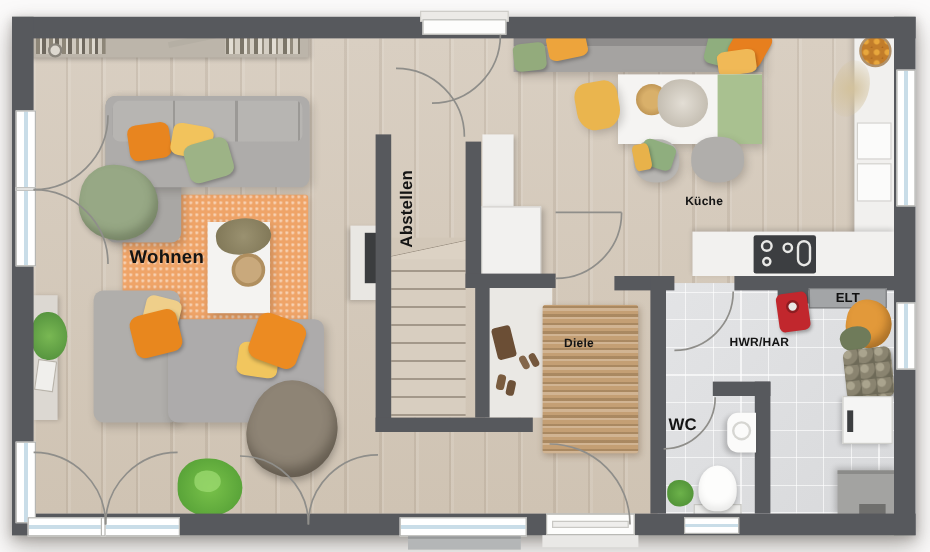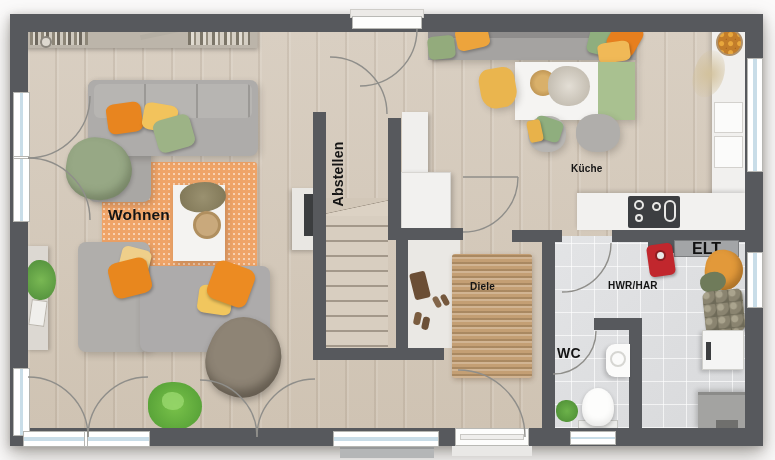--- a/index.html
+++ b/index.html
@@ -118,21 +118,21 @@
   <div class="wall" style="left:594px;top:318px;width:48px;height:12px;"></div>
   <div class="wall" style="left:629px;top:318px;width:13px;height:110px;"></div>
   <div class="wall" style="left:313px;top:112px;width:13px;height:248px;"></div>
   <div class="wall" style="left:388px;top:118px;width:13px;height:122px;"></div>
   <div class="wall" style="left:388px;top:228px;width:75px;height:12px;"></div>
   <div class="wall" style="left:313px;top:348px;width:131px;height:12px;"></div>
   <div class="wall" style="left:396px;top:240px;width:12px;height:108px;"></div>
   <div class="wall" style="left:648px;top:240px;width:26px;height:13px;"></div>
 
   <div style="left:674px;top:240px;width:65px;height:17px;background:#a3a5a7;border:1px solid #7c7e80;display:flex;align-items:center;justify-content:center;">
-    <span style="position:static;font-size:16px;font-weight:700;color:#111;">ELT</span>
+    <span style="position:static;font-size:11px;font-weight:700;color:#111;">ELT</span>
   </div>
   <div style="left:648px;top:244px;width:26px;height:32px;background:#c1272d;border-radius:5px;transform:rotate(-8deg);box-shadow:1px 2px 3px rgba(0,0,0,0.3);"></div>
   <div style="left:655px;top:250px;width:11px;height:11px;border-radius:50%;background:#e9e9e7;border:2px solid #8d1d21;"></div>
   <div class="blob" style="left:705px;top:250px;width:38px;height:40px;background:#e2993a;transform:rotate(10deg);box-shadow:inset -4px -4px 7px rgba(90,55,15,0.4);"></div>
   <div class="blob" style="left:700px;top:272px;width:26px;height:20px;background:#6f7b5a;transform:rotate(-14deg);"></div>
   <div style="left:704px;top:290px;width:40px;height:42px;background:radial-gradient(circle at 30% 30%,#aaa48e 3px,#8a8470 4px 8px,#6e6a58 9px),#8a8470;background-size:13px 13px;border-radius:6px;transform:rotate(-6deg);box-shadow:1px 2px 3px rgba(0,0,0,0.3);"></div>
   <div style="left:702px;top:330px;width:42px;height:40px;background:#f5f5f4;border:1px solid #cfcfcb;box-shadow:-2px 2px 4px rgba(0,0,0,0.2);"></div>
   <div style="left:706px;top:342px;width:5px;height:18px;background:#3c3e40;"></div>
   <div style="left:698px;top:392px;width:50px;height:38px;background:#a3a3a1;border-top:3px solid #8b8b89;box-shadow:-2px -2px 5px rgba(0,0,0,0.2);"></div>
   <div style="left:716px;top:420px;width:22px;height:10px;background:#6f6f6d;"></div>

